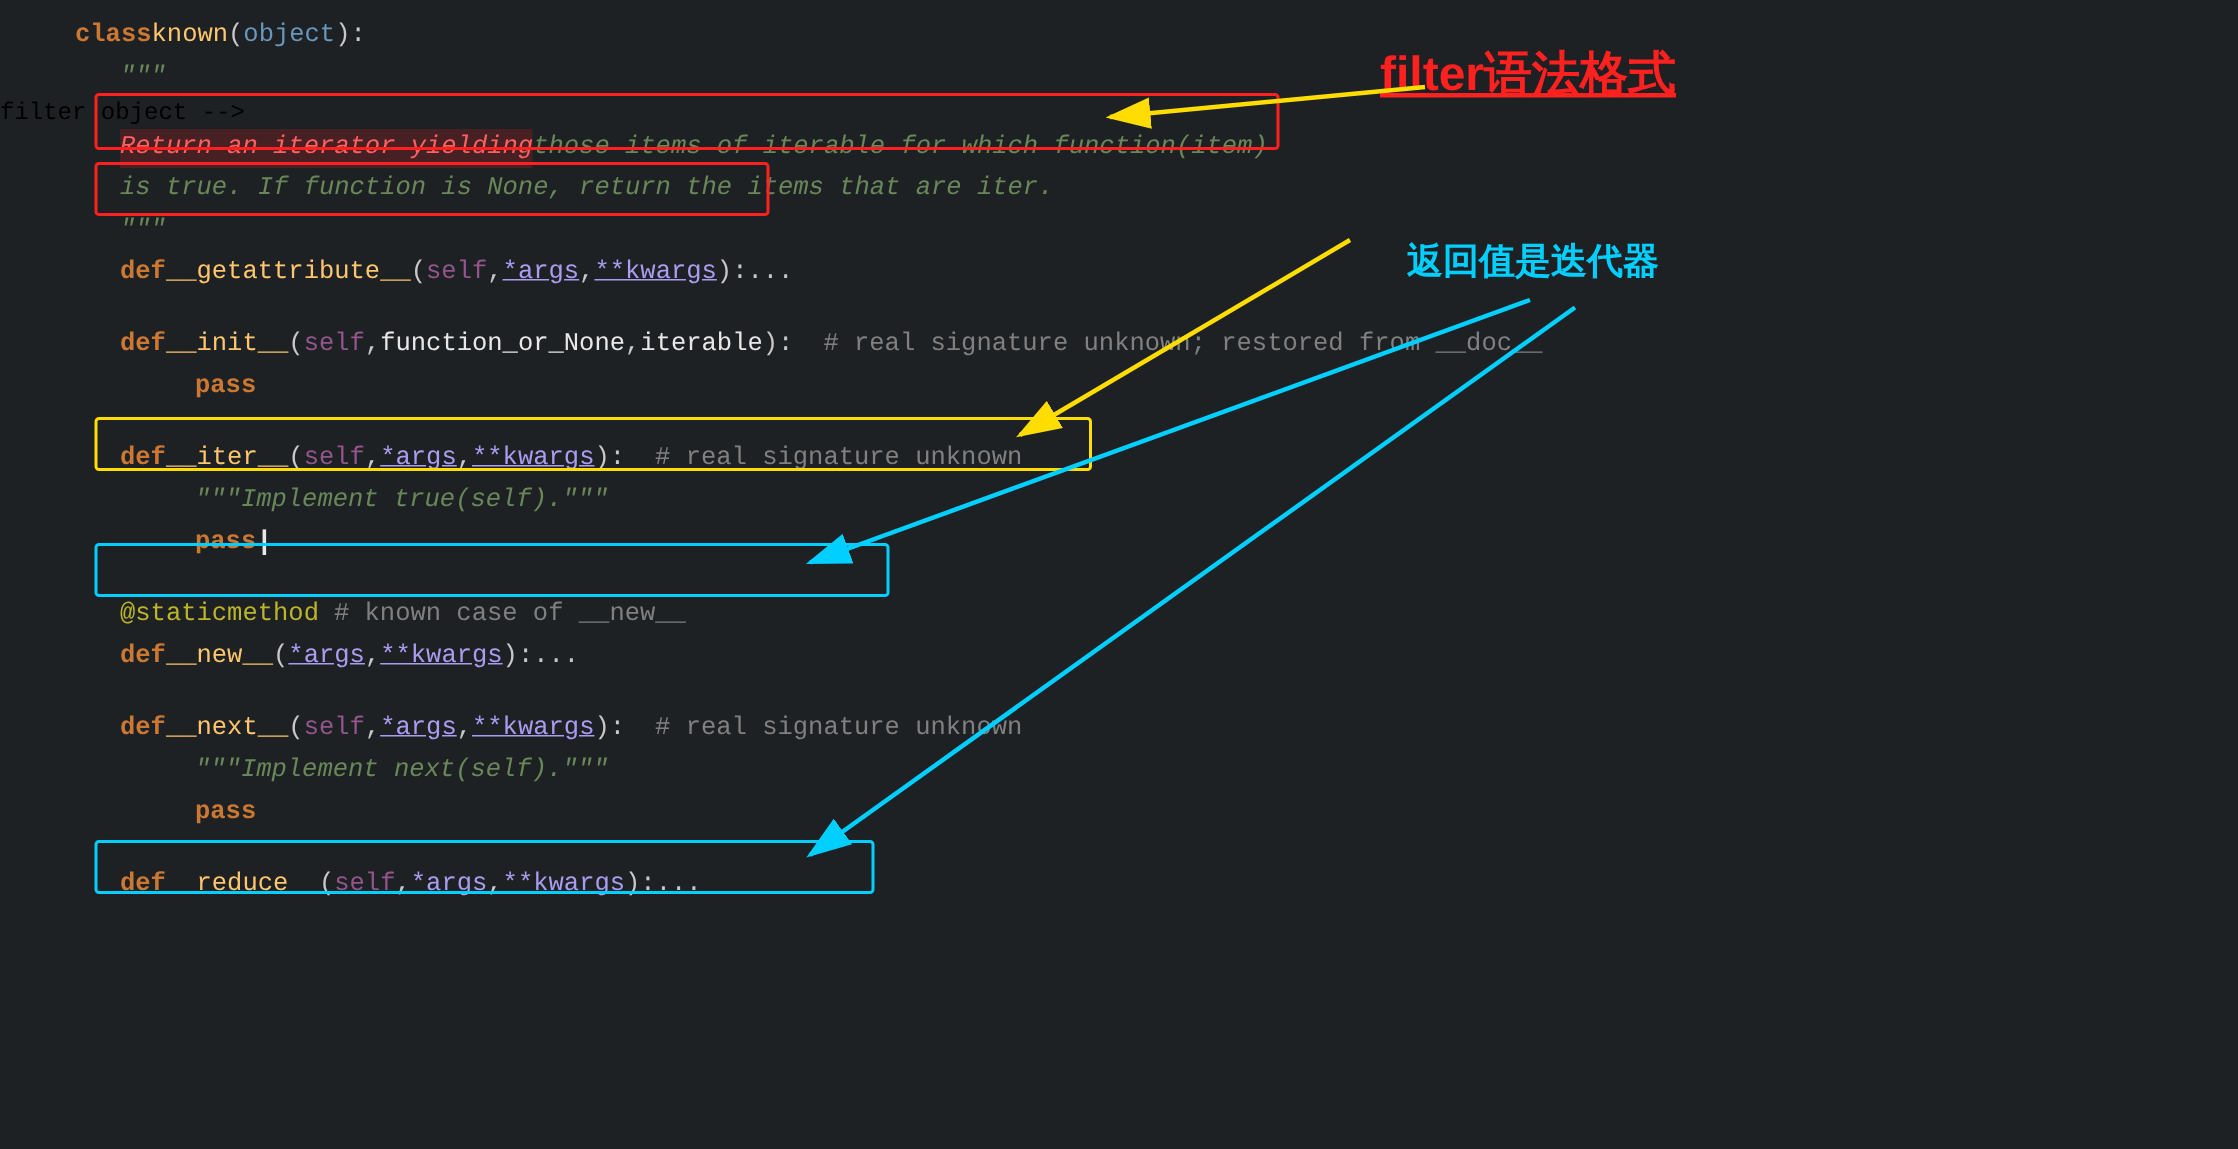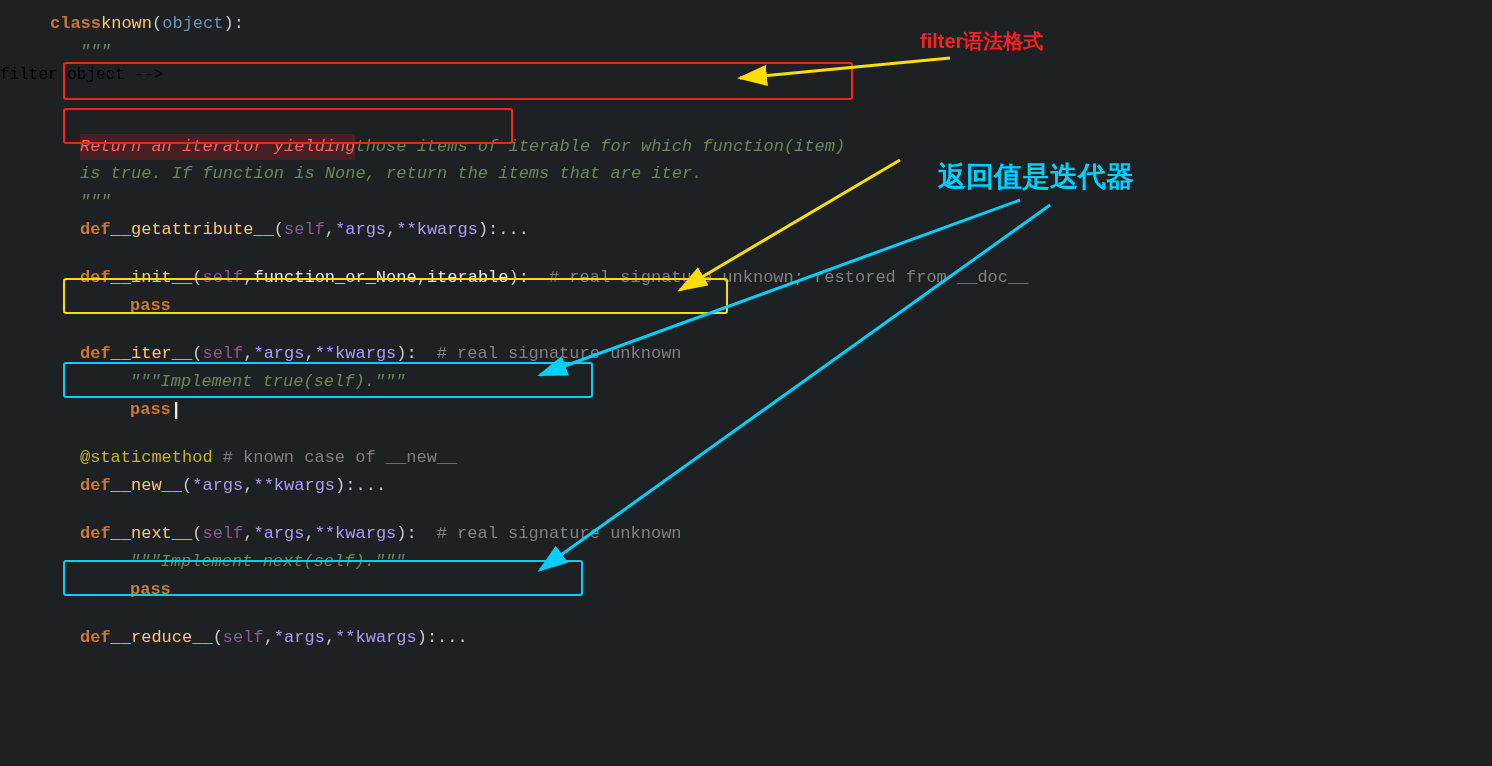--- a/index.html
+++ b/index.html
@@ -28,21 +28,21 @@
       padding: 0 10px 0 50px;
       position: relative;
       font-size: 17px;
     }
 
     .kw-class { color: #cc7832; font-weight: bold; }
     .kw-def { color: #cc7832; font-weight: bold; }
     .fn-name { color: #ffc66d; }
     .paren { color: #c8c8c8; }
     .param { color: #e8e8e8; }
-    .param-special { color: #aa9cf0; }
+    .param-special { color: #aa9cf0; text-decoration: underline; }
     .string-green { color: #6a8759; font-style: italic; }
     .comment { color: #808080; }
     .kw-pass { color: #cc7832; font-weight: bold; }
     .kw-self { color: #94558d; }
     .decorator { color: #bbb529; }
     .type-name { color: #6897bb; }
     .italic-green { color: #6a8759; font-style: italic; }
 
     
     .annotation-label {
@@ -103,21 +103,21 @@
   </div>
 
   
   <div class="line" style="padding-left:80px;">
     <span class="string-green">"""</span>
   </div>
 
    filter object --&gt;
 
   
-  <div class="line" style="padding-left:80px; line-height:26px;margin-top:48px;">
+  <div class="line" style="padding-left:80px; line-height:26px;">
     <span style="color:#ff6060;font-style:italic;background:rgba(255,30,30,0.18);">Return an iterator yielding </span>
     <span class="italic-green">those items of iterable for which function(item)</span>
   </div>
 
   
   <div class="line" style="padding-left:80px;">
     <span class="italic-green">is true. If function is None, return the items that are iter.</span>
   </div>
 
   
@@ -260,23 +260,23 @@
 <div class="box-red" style="top:62px; left:63px; width:790px; height:38px;"></div>
 
 <div class="box-red" style="top:108px; left:63px; width:450px; height:36px;"></div>
 
 <div class="box-yellow" style="top:278px; left:63px; width:665px; height:36px;"></div>
 
 <div class="box-cyan" style="top:362px; left:63px; width:530px; height:36px;"></div>
 
 <div class="box-cyan" style="top:560px; left:63px; width:520px; height:36px;"></div>
 
-<div class="annotation-label annotation-red" style="position:absolute; top:28px; left:920px; font-size:20px;">filter语法格式</div>
-
-<div class="annotation-label annotation-blue" style="position:absolute; top:158px; left:938px; font-size:28px;">返回值是迭代器</div>
+<div class="annotation-label annotation-red" style="position:absolute; top:28px; left:920px; font-size:32px;text-decoration:underline;">filter语法格式</div>
+
+<div class="annotation-label annotation-blue" style="position:absolute; top:158px; left:938px; font-size:24px;">返回值是迭代器</div>
 
 <svg class="arrows">
 
   <defs>
     <marker id="arrow-yellow" markerWidth="10" markerHeight="7" refX="9" refY="3.5" orient="auto">
       <polygon points="0 0, 10 3.5, 0 7" fill="#ffdd00"></polygon>
     </marker>
     <marker id="arrow-cyan" markerWidth="10" markerHeight="7" refX="9" refY="3.5" orient="auto">
       <polygon points="0 0, 10 3.5, 0 7" fill="#00cfff"></polygon>
     </marker>

